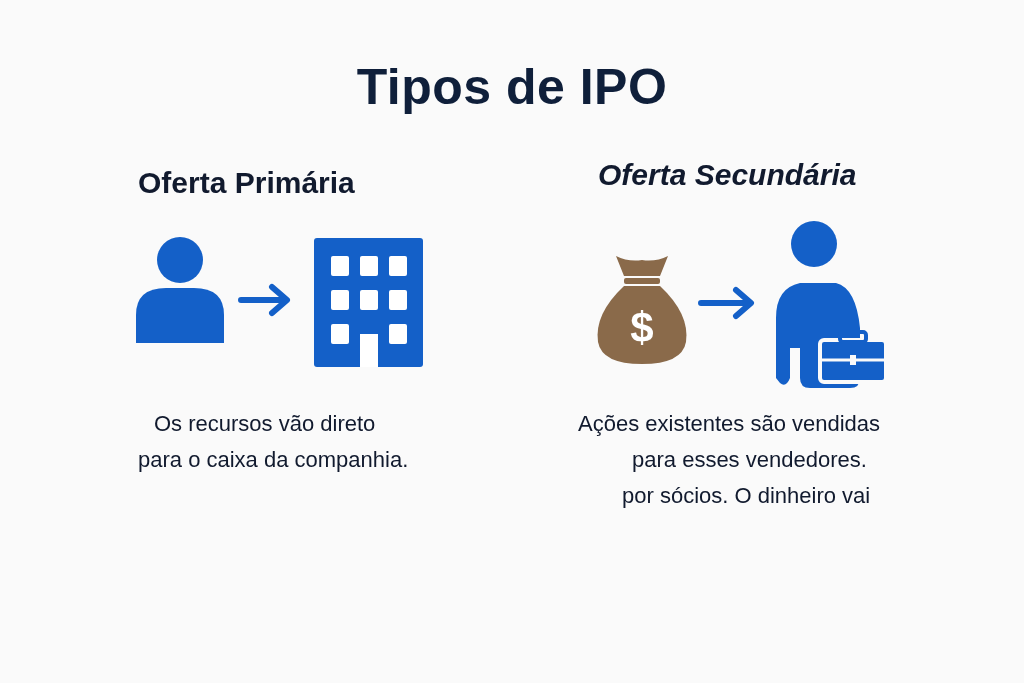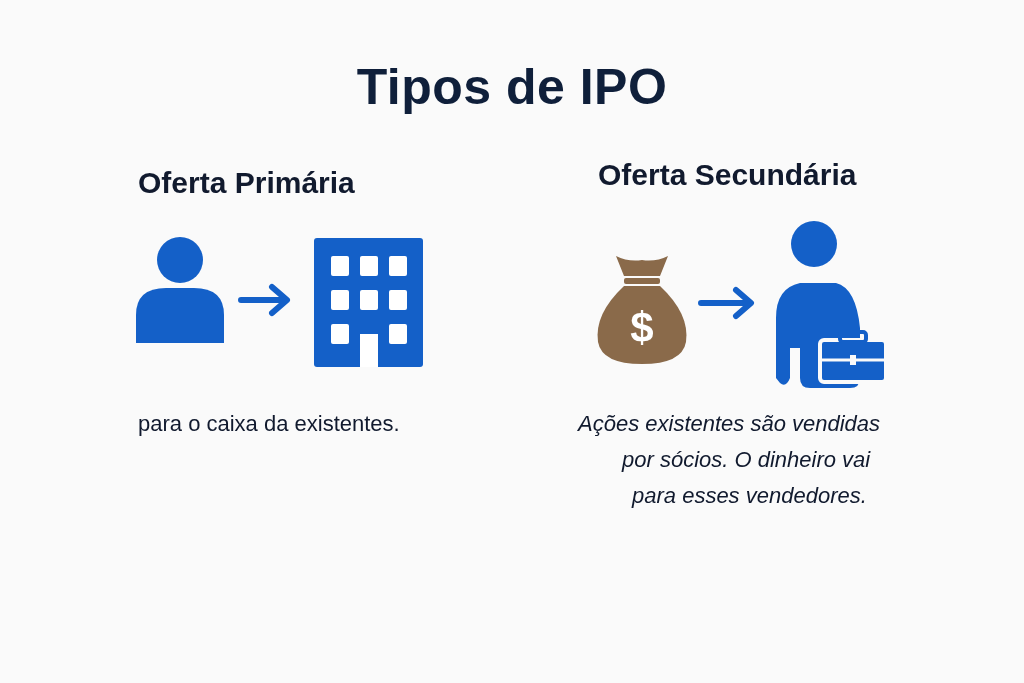--- a/index.html
+++ b/index.html
@@ -10,21 +10,21 @@
   .sub { position:absolute; font-size:30px; font-weight:bold; color:#111a2e; }
   .desc { position:absolute; font-size:22px; line-height:36px; color:#111a2e; white-space:pre; }
   .icon { position:absolute; }
 </style>
 </head>
 <body>
 
 <div class="title">Tipos de IPO</div>
 
 <div class="sub" style="left:138px;top:166px;">Oferta Primária</div>
-<div class="sub" style="left:598px;top:158px;">Oferta Secundária</div>
+<div class="sub" style="left:598px;top:158px;font-style:italic;">Oferta Secundária</div>
 
 <svg class="icon" style="left:130px;top:230px" width="100" height="115">
   <circle cx="50" cy="30" r="23" fill="#1460c8"></circle>
   <path d="M6 113 L6 85 Q6 58 36 58 L64 58 Q94 58 94 85 L94 113 Z" fill="#1460c8"></path>
 </svg>
 <svg class="icon" style="left:238px;top:282px" width="55" height="36">
   <path d="M3 18 L48 18 M34 5 L49 18 L34 31" stroke="#1460c8" stroke-width="6" fill="none" stroke-linecap="round" stroke-linejoin="round"></path>
 </svg>
 <svg class="icon" style="left:314px;top:238px" width="110" height="130">
   <rect x="0" y="0" width="109" height="129" rx="3" fill="#1460c8"></rect>
@@ -52,15 +52,15 @@
 </svg>
 <svg class="icon" style="left:770px;top:218px" width="120" height="172">
   <circle cx="44" cy="26" r="23" fill="#1460c8"></circle>
   <path d="M6 160 L6 100 Q6 70 30 65 L66 65 Q86 70 90 110 L90 160 Q90 170 80 170 L40 170 Q30 170 30 160 L30 130 L20 130 L20 160 Q16 170 10 165 Z" fill="#1460c8"></path>
   <rect x="50" y="122" width="66" height="42" rx="4" fill="#1460c8" stroke="#fafafa" stroke-width="4"></rect>
   <rect x="70" y="114" width="26" height="10" rx="3" fill="none" stroke="#1460c8" stroke-width="4"></rect>
   <line x1="52" y1="142" x2="114" y2="142" stroke="#fafafa" stroke-width="3"></line>
   <rect x="80" y="137" width="6" height="10" fill="#fafafa"></rect>
 </svg>
 
-<div class="desc" style="left:126px;top:406px;"><div style="padding-left:12px">para o caixa da existentes.</div></div>
+<div class="desc" style="left:126px;top:406px;"><div style="padding-left:28px">Os recursos vão direto</div><div style="padding-left:12px">para o caixa da companhia.</div></div>
 
-<div class="desc" style="left:578px;top:406px;font-style:italic;"><div>Ações existentes são vendidas</div><div style="padding-left:44px">por sócios. O dinheiro vai</div><div style="padding-left:54px">para esses vendedores.</div></div>
+<div class="desc" style="left:578px;top:406px;"><div>Ações existentes são vendidas</div><div style="padding-left:54px">para esses vendedores.</div><div style="padding-left:44px">por sócios. O dinheiro vai</div></div>
 
 </body></html>

